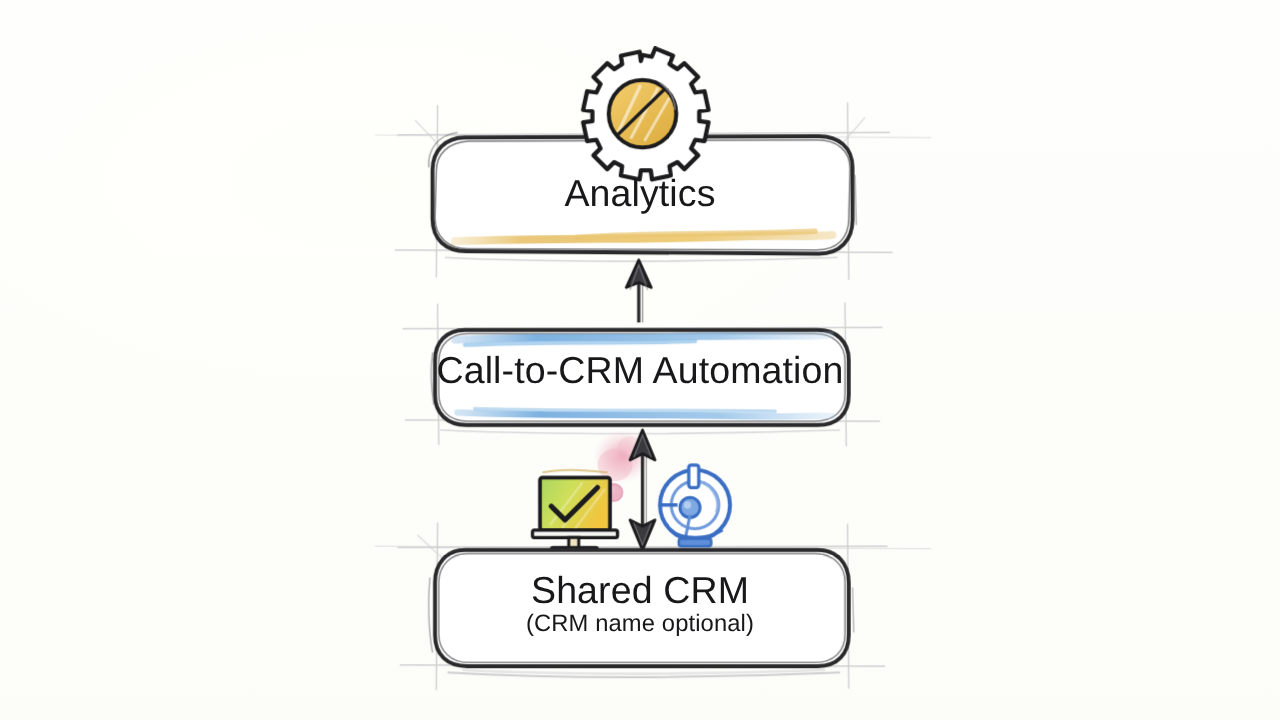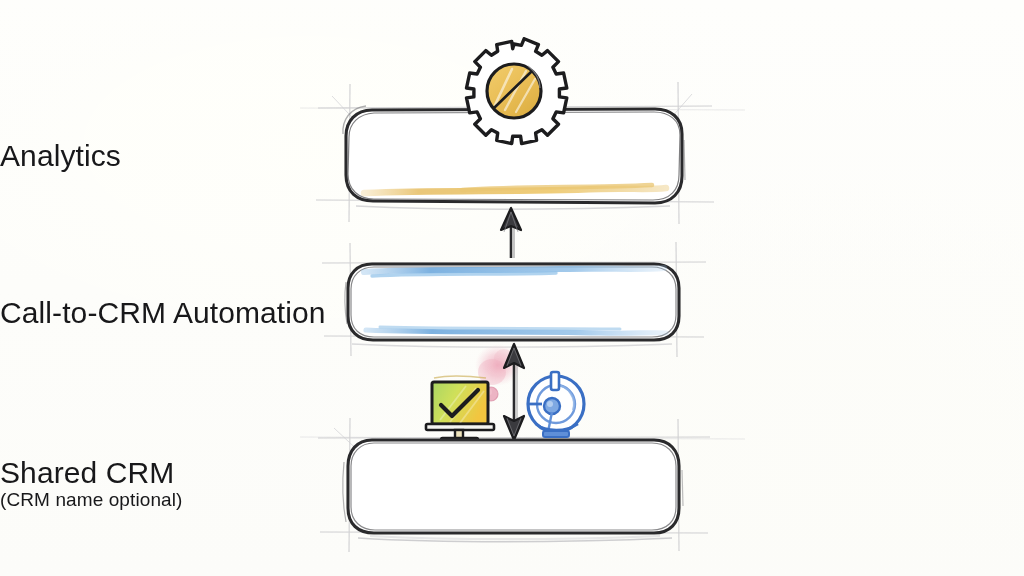--- a/index.html
+++ b/index.html
@@ -23,41 +23,41 @@
       radial-gradient(ellipse 60% 70% at 80% 80%, rgba(252,252,248,0.8), rgba(253,253,250,0) 70%),
       linear-gradient(180deg, #fefefc 0%, #fdfdfa 50%, #fcfcf9 100%);
     pointer-events: none;
   }
   #vector-layer {
     position: absolute;
     inset: 0;
   }
   .node-label {
     position: absolute;
+    text-align: center;
     color: #18181a;
     letter-spacing: 0.1px;
     white-space: nowrap;
     pointer-events: none;
   }
   .label-main {
     font-size: 30px;
     line-height: 1.05;
   }
   .label-sub {
     font-size: 19px;
     line-height: 1.12;
   }
   #analytics-label {
     left: 0; right: 0;
     top: 140px;
   }
   #automation-label {
     left: 0; right: 0;
     top: 281px;
-    margin-top: 16px;
   }
   #crm-label {
     left: 0; right: 0;
     top: 457px;
   }
 </style>
 </head>
 <body>
 
 <div id="canvas">

